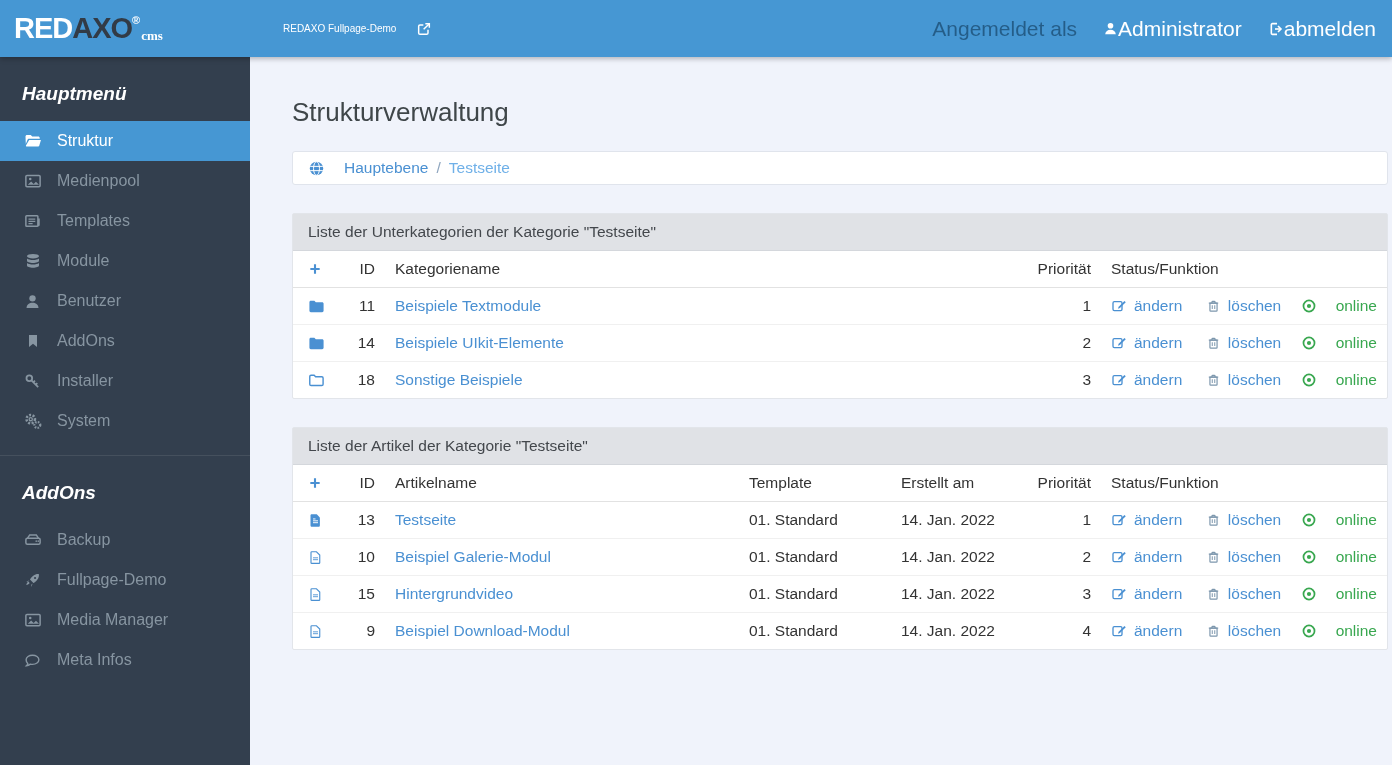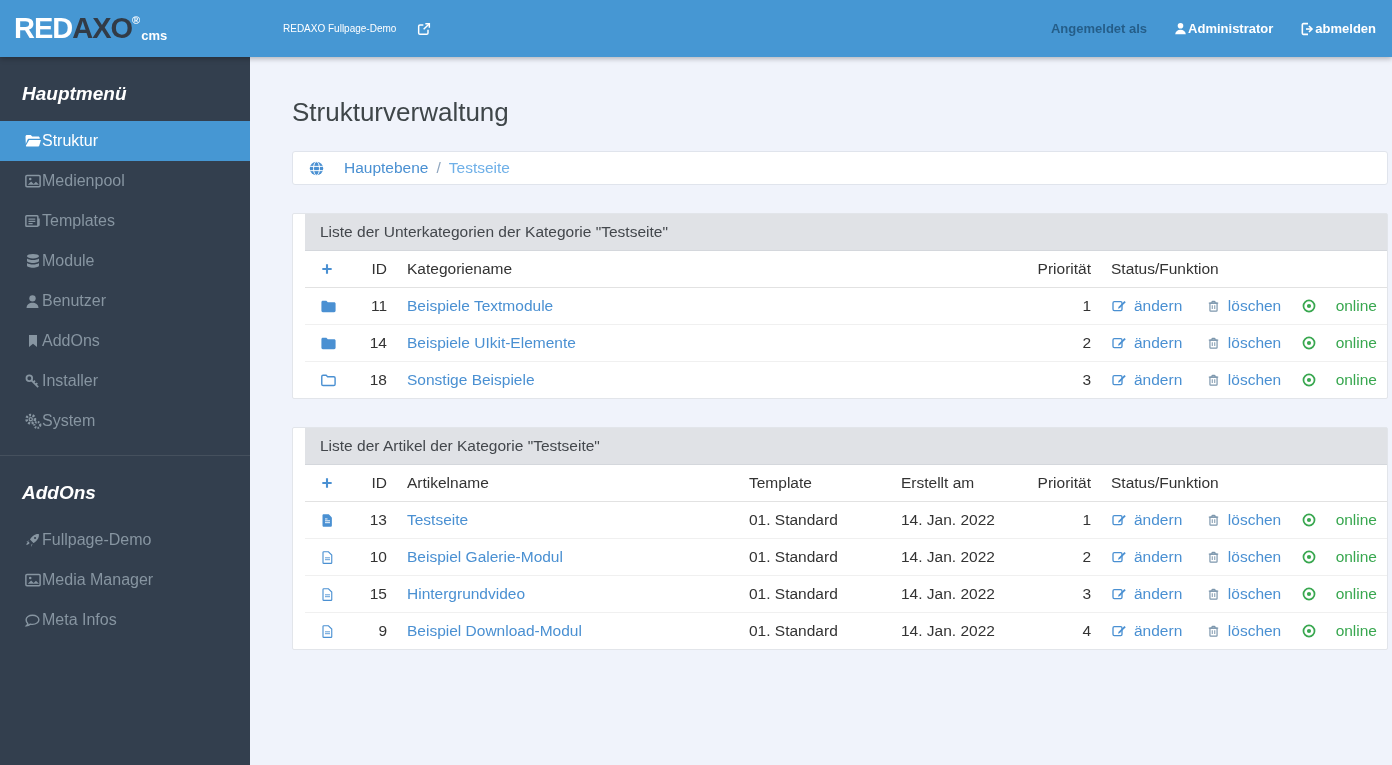--- a/index.html
+++ b/index.html
@@ -6,47 +6,47 @@
   html,body { width:1392px; height:765px; overflow:hidden;
     font-family:"Liberation Sans","DejaVu Sans",sans-serif; background:#f0f3fb; }
 
   
   .topbar { position:absolute; top:0; left:0; width:1392px; height:57px;
     background:#4697d3; display:flex; align-items:center; z-index:10;
     box-shadow:0 2px 5px rgba(0,0,0,0.25); color:#fff;text-align:right; }
   .logo-area { width:250px; height:100%; display:flex; align-items:center; padding-left:14px; cursor:pointer; }
   .logo-text { font-weight:bold; font-size:29px; letter-spacing:-1px; line-height:1; display:flex; align-items:flex-start; } .logo-axo { color:#323b46; }
   .logo-reg { color:#ffffff; font-size:11px; font-weight:bold; margin-top:1px; letter-spacing:0; }
-  .logo-cms { color:#ffffff; font-size:13px; font-weight:bold; letter-spacing:0; align-self:flex-end; margin:0 0 1px 1px; }
+  .logo-cms { color:#ffffff; font-size:13px; font-weight:bold; letter-spacing:0; align-self:flex-end; margin:0 0 1px 1px;font-family:Liberation Serif, serif; }
   .site-link { display:flex; align-items:center; gap:20px; margin-left:33px; font-size:10px; color:#fff; cursor:pointer; }
-  .topbar-right { margin-left:auto; display:flex; align-items:center; gap:26px; padding-right:16px; font-size:13px;font-weight:bold; }
+  .topbar-right { margin-left:auto; display:flex; align-items:center; gap:26px; padding-right:16px; font-size:21px; }
   .muted-label { color:rgba(10,45,75,0.55); }
   .topbar-link { display:flex; align-items:center; color:#fff; cursor:pointer; }
   .topbar .icon svg { display:block; }
 
   
   .sidebar { position:absolute; top:57px; left:0; width:250px; height:708px;
     background:#333f4e; color:#8795a1; }
   .side-section-title { color:#ffffff; font-size:19px; font-weight:bold; padding:26px 0 16px 22px;font-style:italic; }
-  .nav-item { display:flex; align-items:center; height:40px; padding-left:23px;
+  .nav-item { display:flex; align-items:center; gap:15px; height:40px; padding-left:23px;
     font-size:16px; cursor:pointer; color:#8795a1; }
   .nav-item .icon { width:19px; display:flex; justify-content:center; }
   .nav-item.active { background:#4697d3; color:#ffffff; }
   .side-divider { border-top:1px solid rgba(255,255,255,0.09); margin-top:14px; }
 
   
   .main { position:absolute; top:57px; left:262px; width:1142px; height:708px;
     background:#f0f3fb; padding:0 16px 0 30px; overflow:hidden; }
   .page-title { font-size:26px; font-weight:normal; color:#3f4649; margin-top:40px; }
   .breadcrumb { margin-top:23px; background:#fff; border:1px solid #e0e4ec; border-radius:3px;
     padding:7px 15px; font-size:15.5px; display:flex; align-items:center; gap:8px; }
   .breadcrumb a { text-decoration:none; cursor:pointer; display:flex; align-items:center; gap:19px; }
   .crumb-root { color:#4a90d2; } .crumb-sep { color:#8fa6bf; } .crumb-current { color:#6fb0e8; }
 
-  .panel { margin-top:28px; border:1px solid #e2e5ea; border-radius:2px; background:#fff;padding-left:12px; }
+  .panel { margin-top:28px; border:1px solid #e2e5ea; border-radius:2px; background:#fff; }
   .panel-heading { background:#e0e2e6; color:#43474c; font-size:15.5px; padding:9px 15px;
     border-bottom:1px solid #d4d7dc; }
   table { width:100%; border-collapse:collapse; table-layout:fixed; font-size:15.5px; color:#333; }
   col.c-add{width:48px} col.c-id{width:44px} col.c-tpl{width:152px} col.c-created{width:128px}
   col.c-prio{width:82px} col.c-status{width:286px}
   th,td { padding:9px 10px; text-align:left; vertical-align:middle; white-space:nowrap; overflow:hidden; }
   th { font-weight:normal; color:#333; border-bottom:1px solid #e2e2e2; }
   td { border-bottom:1px solid #f0f0f0; }
   tr:last-child td { border-bottom:none; }
   .cell-right { text-align:right; }
@@ -184,20 +184,31 @@
         </svg>
     </span>
     <span>System</span>
   </a>
 
   <div class="side-divider"></div>
   <div class="side-section-title">AddOns</div>
 
   <a class="nav-item">
     <span class="icon">
+      <svg width="18" height="18" viewBox="0 0 24 24">
+          <rect x="2.5" y="9.5" width="19" height="8" rx="2" fill="none" stroke="currentColor" stroke-width="2"></rect>
+          <path d="M4.8 9.5l2.8-4.3h8.8l2.8 4.3" fill="none" stroke="currentColor" stroke-width="2"></path>
+          <circle cx="16.3" cy="13.5" r="1.1" fill="currentColor"></circle>
+          <circle cx="19" cy="13.5" r="1.1" fill="currentColor"></circle>
+        </svg>
+    </span>
+    <span>Backup</span>
+  </a>
+  <a class="nav-item">
+    <span class="icon">
       <svg width="17" height="17" viewBox="0 0 24 24">
           <path fill="currentColor" d="M21 3s-4.7-1.1-9.2 3.4c-2 2-3.4 4.3-3.4 4.3l4.9 4.9s2.3-1.4 4.3-3.4C22.1 7.7 21 3 21 3z"></path>
           <circle cx="15.6" cy="8.4" r="1.5" fill="#333f4e"></circle>
           <path fill="currentColor" d="M7.6 11.6 3 14.2l2.9-.4zM12.4 16.4 9.8 21l.4-2.9zM7.3 16.7c-1.4 1.4-4 1.8-4 1.8s.4-2.6 1.8-4c.8-.8 2.2-.2 2.2-.2s.8 1.6 0 2.4z"></path>
         </svg>
     </span>
     <span>Fullpage-Demo</span>
   </a>
   <a class="nav-item">
     <span class="icon">

